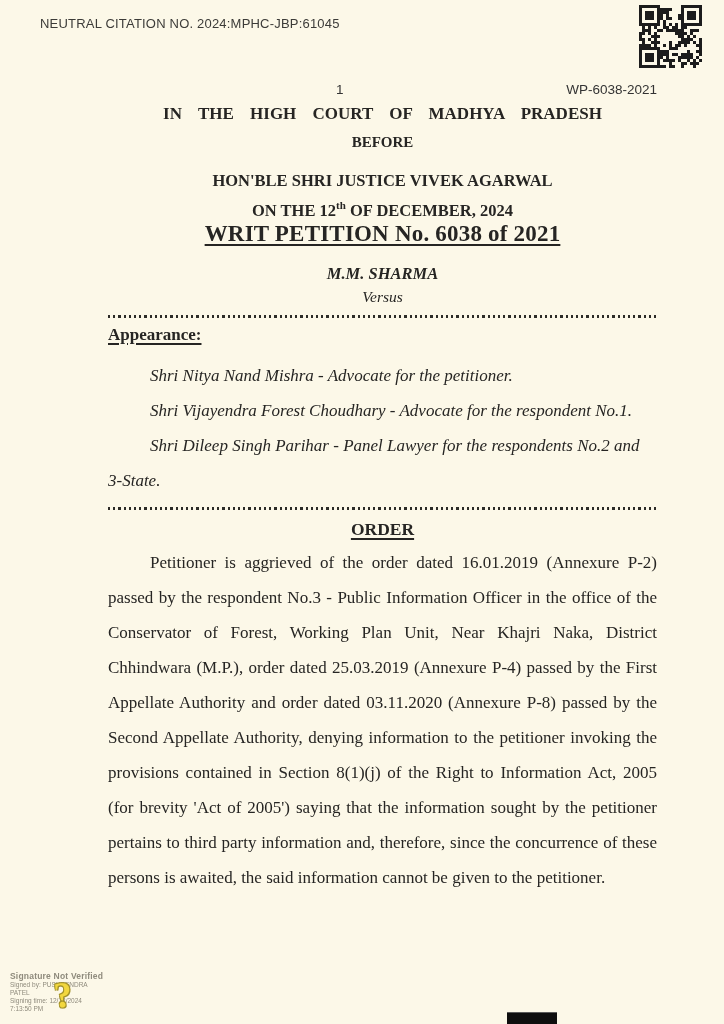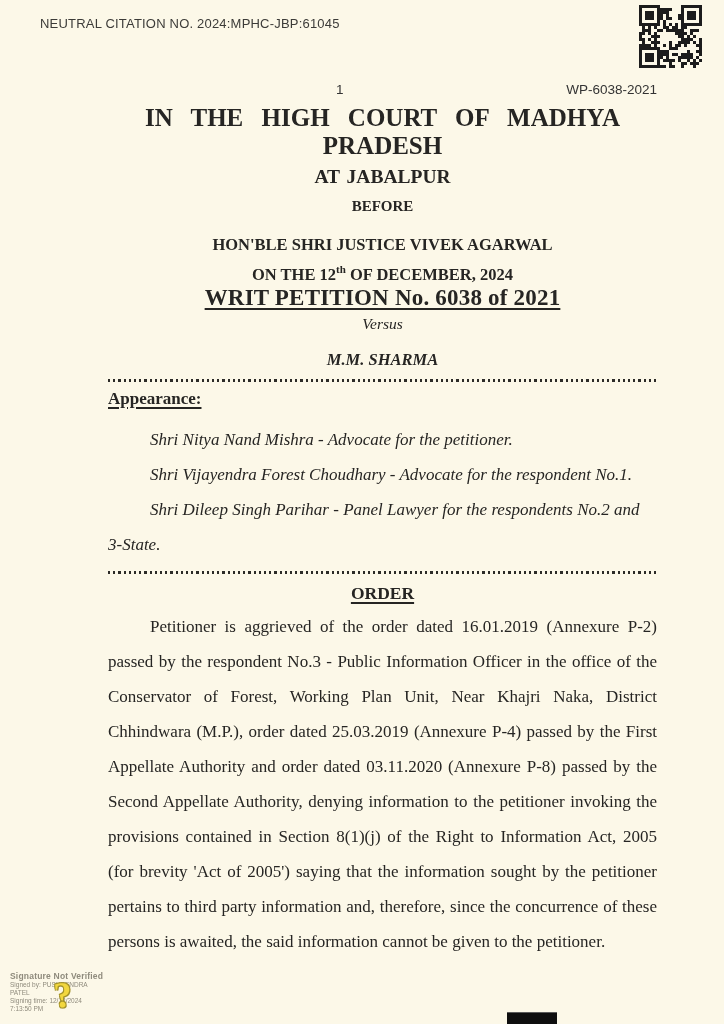--- a/index.html
+++ b/index.html
@@ -16,21 +16,21 @@
     font-size:13px;letter-spacing:.2px;color:#3c3b38;
   }
   .qr{position:absolute;top:5px;right:22px;width:63px;height:63px;}
   
   .content{position:absolute;left:108px;top:82px;width:549px;}
   .page-row{position:relative;height:18px;font-family:"Liberation Sans",sans-serif;font-size:13.5px;color:#333;}
   .page-num{position:absolute;left:228px;top:0;}
   .case-ref{position:absolute;right:0;top:0;margin-left:16px;}
   .c{text-align:center;}
   .u{text-decoration:underline;text-underline-offset:3px;text-decoration-thickness:1.5px;}
-  .court1{font-size:25px;font-weight:bold;word-spacing:12px;margin-top:4px;}
+  .court1{font-size:17px;font-weight:bold;word-spacing:12px;margin-top:4px;}
   .court2{font-size:19.5px;font-weight:bold;margin-top:6px;word-spacing:2px;}
   .before{font-size:15px;font-weight:bold;margin-top:10px;}
   .judge{font-size:16.5px;font-weight:bold;margin-top:20px;}
   .datel{font-size:16.5px;font-weight:bold;margin-top:8px;}
   .datel sup{font-size:11px;}
   .petition{font-size:23px;font-weight:bold;letter-spacing:.2px;text-align:center;}
   .party1{font-size:16.5px;font-weight:bold;font-style:italic;margin-top:17px;}
   .versus{font-size:15.5px;font-style:italic;margin-top:4px;}
   .party2{font-size:16.5px;font-weight:bold;font-style:italic;margin-top:3px;letter-spacing:.3px;}
   .dotted{
@@ -79,30 +79,29 @@
   </div>
 
   <div class="content">
 
     <div class="page-row">
       <span class="page-num">1</span>
       <span class="case-ref">WP-6038-2021</span>
     </div>
 
     <div class="c court1">IN THE HIGH COURT OF MADHYA PRADESH</div>
-    <div class="c court2">AT JABALPUR</div>
     <div class="c before">BEFORE</div>
     <div class="c judge">HON'BLE SHRI JUSTICE VIVEK AGARWAL</div>
 
     <div class="c datel"><span>ON THE 12</span><sup>th</sup><span> OF DECEMBER, 2024</span></div>
 
     <div class="c petition"><span class="u">WRIT PETITION No. 6038 of 2021</span></div>
 
+    <div class="c party1">M.M. SHARMA</div>
     <div class="c versus">Versus</div>
-    <div class="c party1">M.M. SHARMA</div>
 
     <div class="dotted"></div>
 
     <div>
       <span class="appearance-label u">Appearance:</span>
       <div class="entries">
         <p>Shri Nitya Nand Mishra - Advocate for the petitioner.</p>
         <p>Shri Vijayendra Forest Choudhary - Advocate for the respondent No.1.</p>
         <p>Shri Dileep Singh Parihar - Panel Lawyer for the respondents No.2 and 3-State.</p>
       </div>

